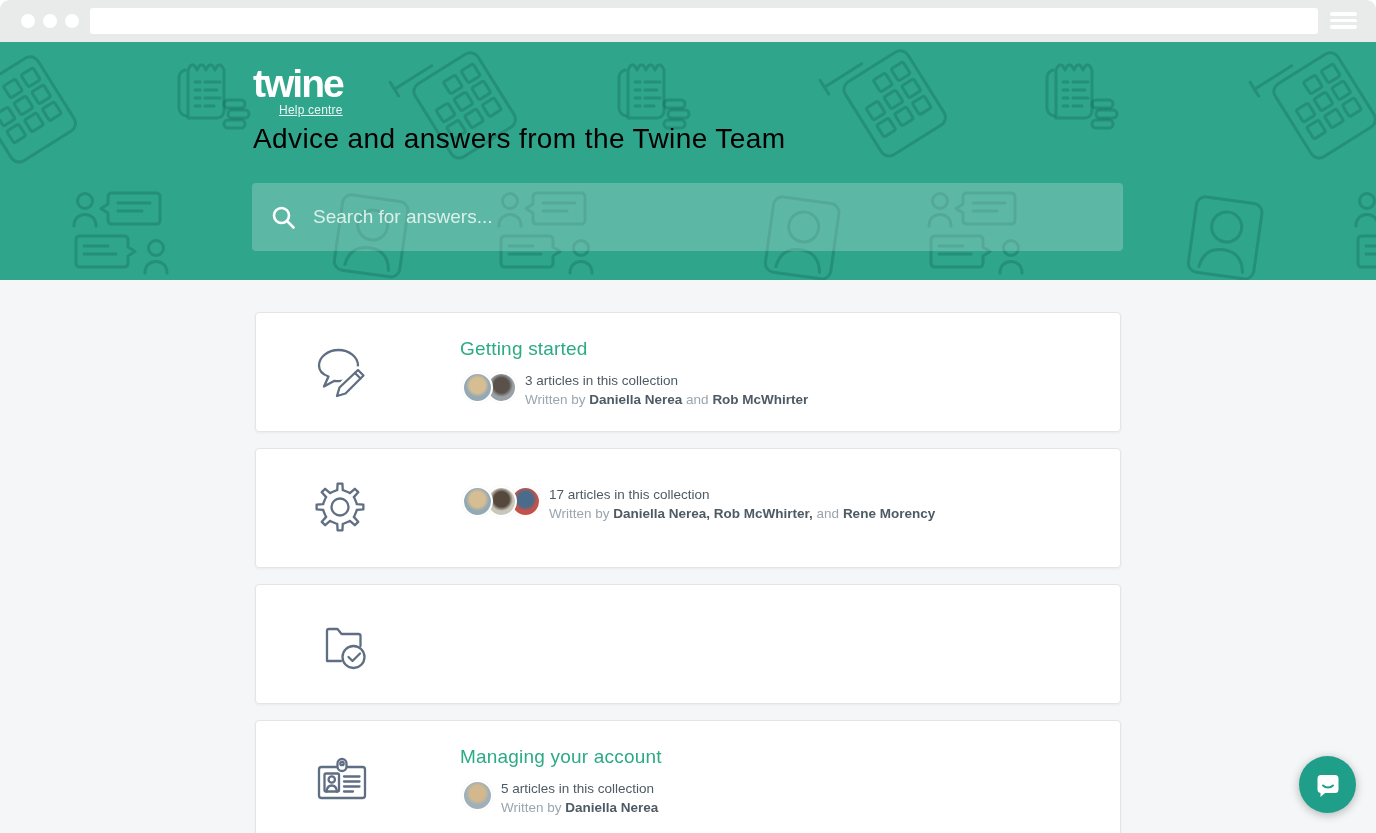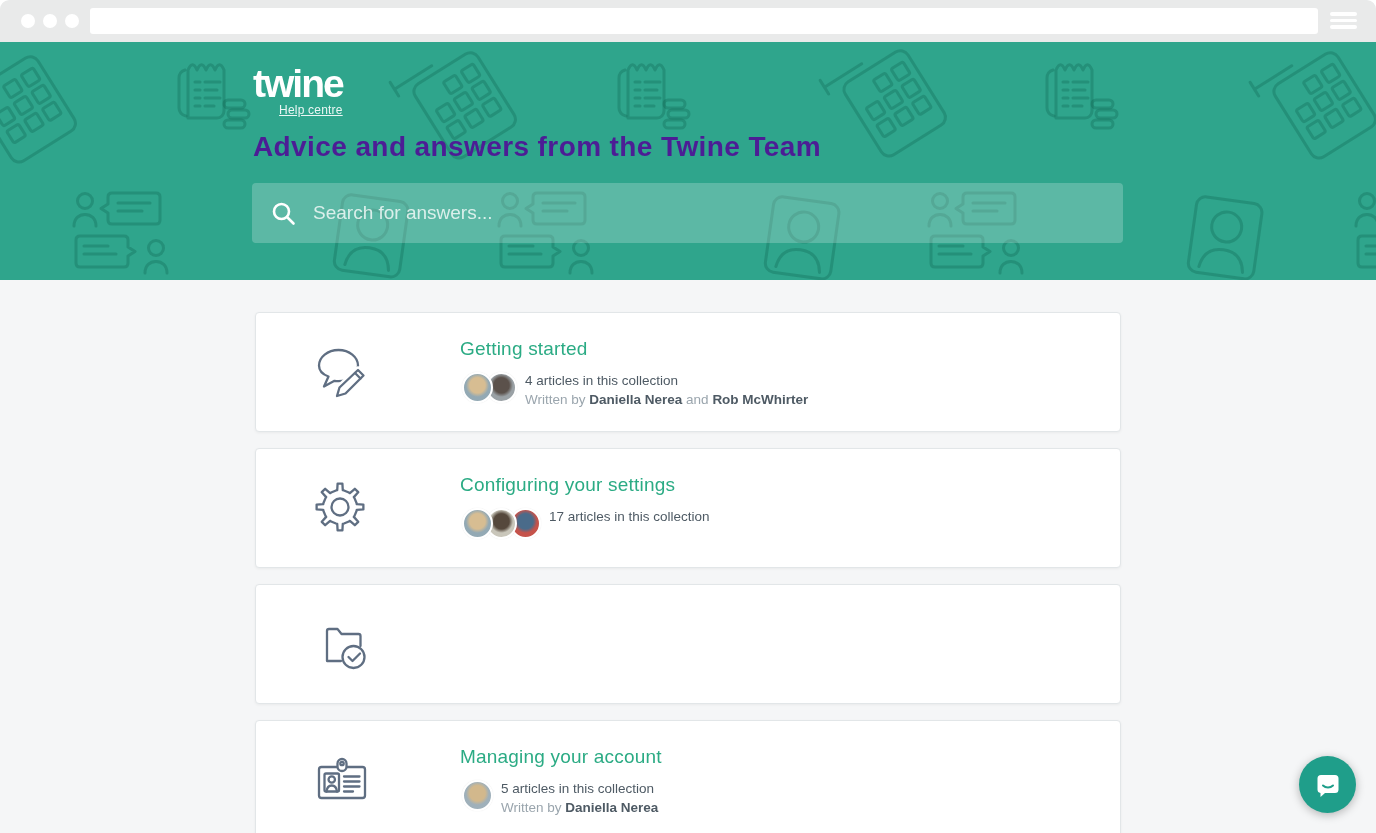--- a/index.html
+++ b/index.html
@@ -14,22 +14,22 @@
   .hamburger span{display:block;width:27px;height:3.5px;background:#fff;border-radius:2px;margin-bottom:3.2px;}
 
   
   .hero{position:relative;height:238px;background:#2fa58c;overflow:hidden;}
   .pattern{position:absolute;left:0;top:0;}
   .pattern g, .pattern use{stroke:#0b5a49;stroke-opacity:.28;stroke-width:3;fill:none;stroke-linecap:round;stroke-linejoin:round;}
   .hero-inner{position:relative;padding:22px 0 0 253px;}
   .logo-block{display:inline-block;line-height:1;}
   .logo{color:#fff;font-size:39px;font-weight:700;letter-spacing:-2px;line-height:1;}
   .logo-sub{color:rgba(255,255,255,.9);font-size:12px;text-align:right;margin-top:1px;letter-spacing:.2px;text-decoration:underline;}
-  h1{margin:13px 0 0;color:#4c1d95;font-size:28px;font-weight:700;letter-spacing:.4px;}
-  .search{position:absolute;left:252px;top:141px;width:871px;height:60px;background:rgba(255,255,255,.22);
+  h1{margin:5px 0 0;color:#000000;font-size:28px;font-weight:400;letter-spacing:.4px;}
+  .search{position:absolute;left:252px;top:141px;width:871px;height:68px;background:rgba(255,255,255,.22);
     border-radius:4px;display:flex;align-items:center;padding-left:19px;box-sizing:border-box;}
   .search svg{flex:0 0 auto;}
   .search input{flex:1;margin-left:15px;background:transparent;border:none;outline:none;color:#fff;font-size:19px;font-family:"Liberation Sans",sans-serif;}
   .search input::placeholder{color:rgba(255,255,255,.78);}
 
   
   .main{height:553px;background:#f5f6f7;}
   .cards{width:866px;margin:0 auto;padding-top:32px;display:flex;flex-direction:column;gap:16px;}
   .card{height:120px;background:#fff;border:1px solid #e2e6e8;border-radius:4px;display:flex;
     box-shadow:0 1px 3px rgba(0,0,0,.05);cursor:pointer;box-sizing:border-box;flex:0 0 auto;gap:32px;}
@@ -175,43 +175,43 @@
             </svg>
     </div>
     <div class="card-body">
       <div class="card-title">Getting started</div>
       <div class="card-meta">
         <div class="avatars">
                 <span class="avatar" style="z-index: 2; background: radial-gradient(circle at 50% 42%, rgb(215, 189, 146) 0px, rgb(215, 189, 146) 37%, rgb(147, 169, 180) 56%);"></span>
                 <span class="avatar" style="z-index: 1; background: radial-gradient(circle at 50% 42%, rgb(91, 81, 75) 0px, rgb(91, 81, 75) 37%, rgb(154, 161, 165) 56%);"></span>
               </div>
         <div class="meta-text">
-          <div class="count">4 articles in this collection</div>
+          <div class="count">3 articles in this collection</div>
           <div class="byline"><span class="muted">Written by </span><span class="name">Daniella Nerea</span><span class="muted"> and </span><span class="name">Rob McWhirter</span></div>
         </div>
       </div>
     </div>
   </div>
 
   <div class="card">
     <div class="card-icon">
       <svg width="56" height="54" viewBox="0 0 56 54">
               <use href="#icon-gear"></use>
             </svg>
     </div>
     <div class="card-body">
-      <div class="card-title">Configuring your settings</div>
       <div class="card-meta">
         <div class="avatars">
                 <span class="avatar" style="z-index: 3; background: radial-gradient(circle at 50% 42%, rgb(215, 189, 146) 0px, rgb(215, 189, 146) 37%, rgb(147, 169, 180) 56%);"></span>
                 <span class="avatar" style="z-index: 2; background: radial-gradient(circle at 50% 42%, rgb(85, 72, 60) 0px, rgb(85, 72, 60) 37%, rgb(201, 198, 186) 56%);"></span>
                 <span class="avatar" style="z-index: 1; background: radial-gradient(circle at 50% 42%, rgb(74, 107, 138) 0px, rgb(74, 107, 138) 37%, rgb(197, 82, 74) 56%);"></span>
               </div>
         <div class="meta-text">
           <div class="count">17 articles in this collection</div>
+          <div class="byline"><span class="muted">Written by </span><span class="name">Daniella Nerea, Rob McWhirter,</span><span class="muted"> and </span><span class="name">Rene Morency</span></div>
         </div>
       </div>
     </div>
   </div>
 
   <div class="card">
     <div class="card-icon">
       <svg width="56" height="54" viewBox="0 0 56 54">
               <use href="#icon-folder-check"></use>
             </svg>

